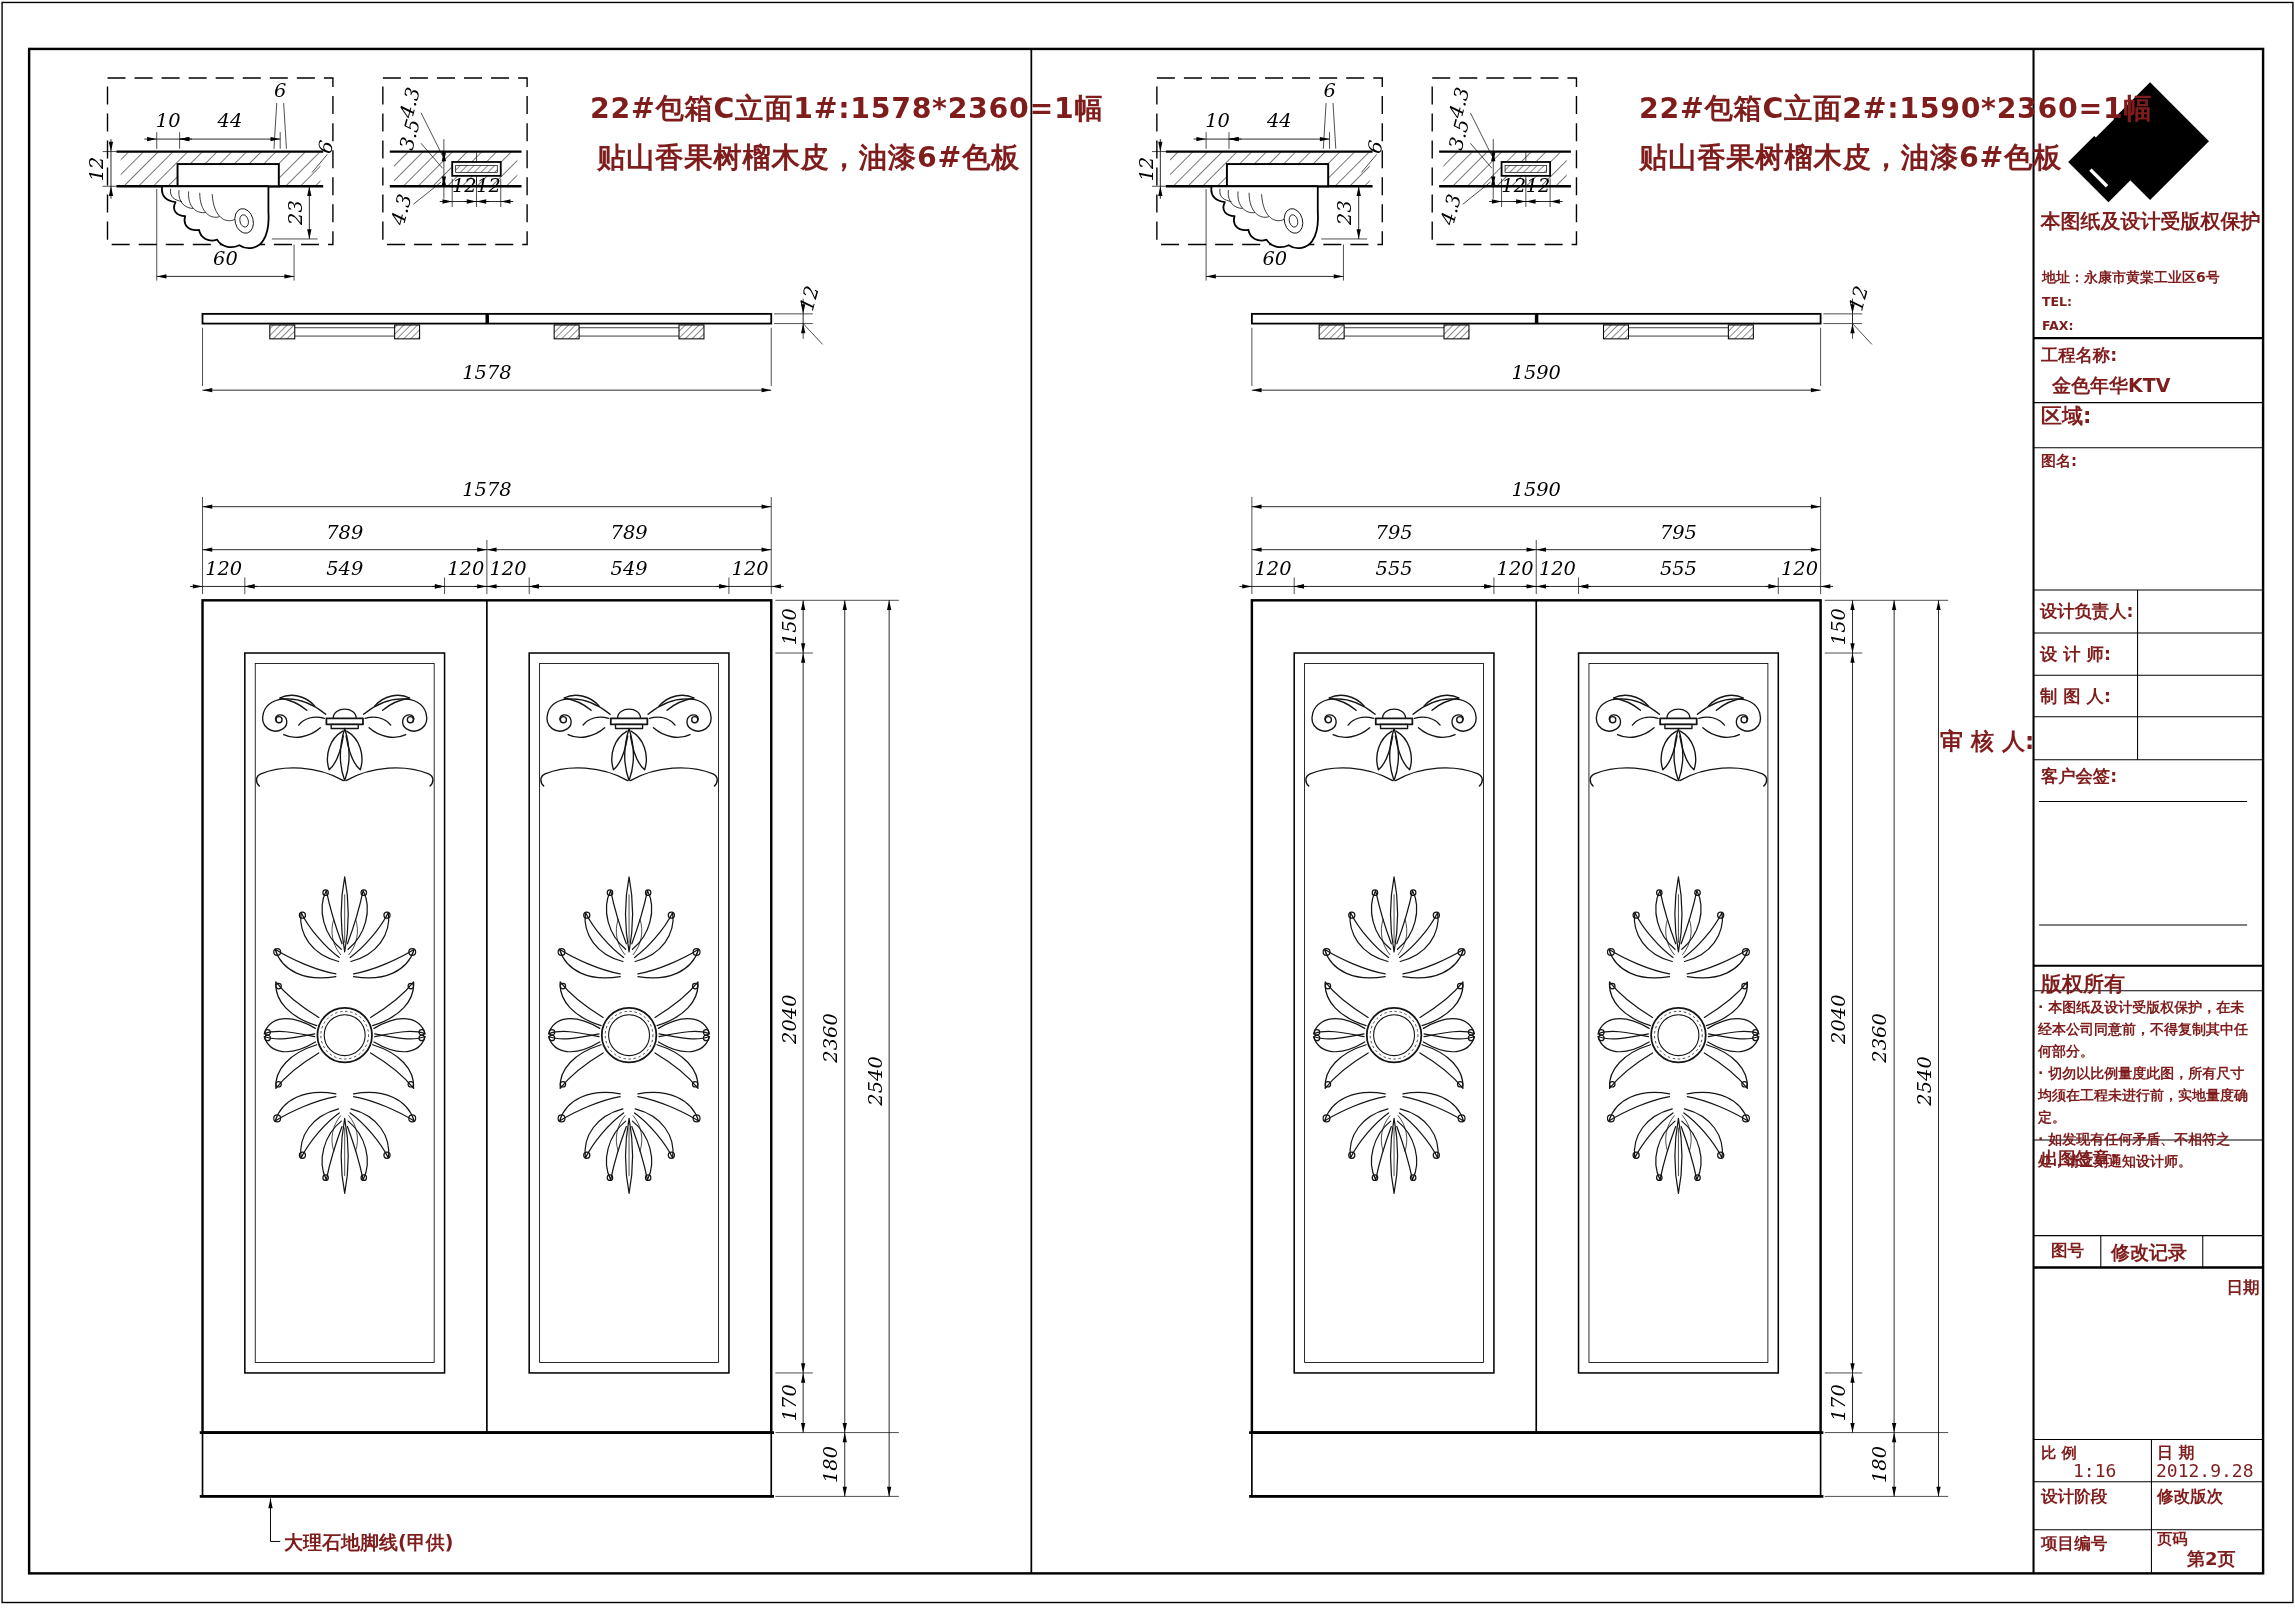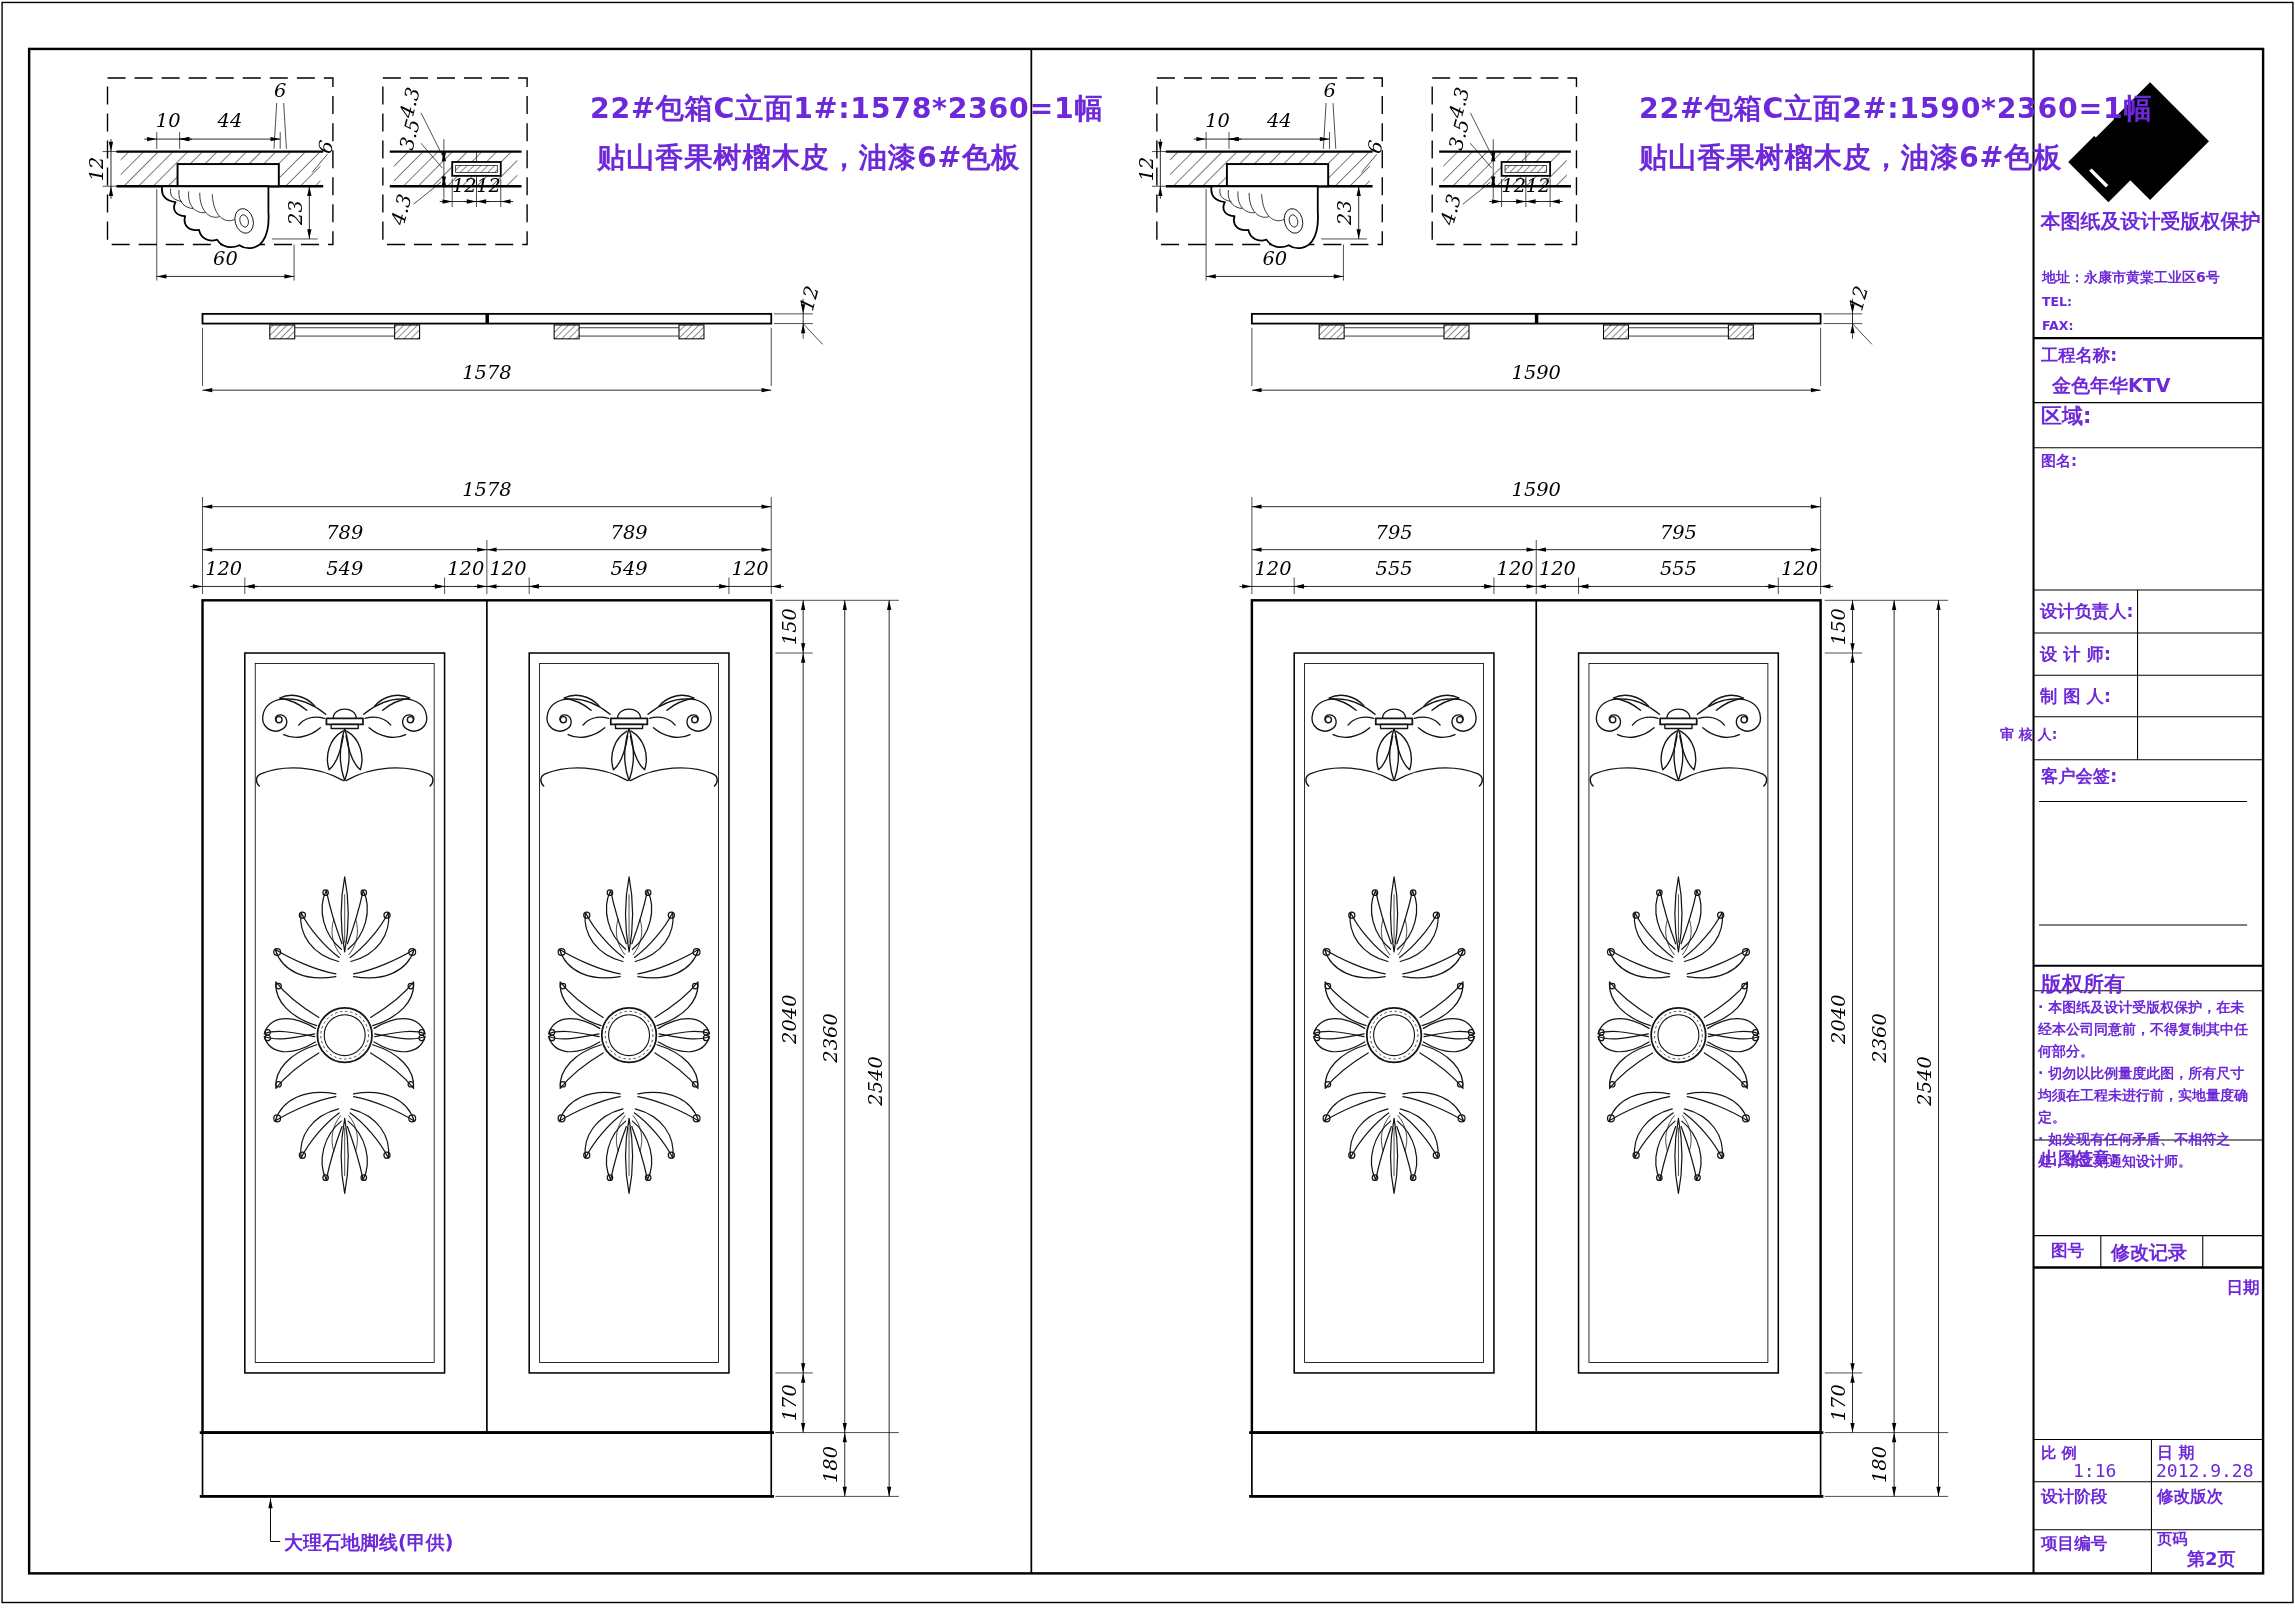--- a/index.html
+++ b/index.html
@@ -1,19 +1,19 @@
 <!DOCTYPE html>
 <html style="font-size:11px"><head>
 <meta charset="utf-8">
 <style>
   html,body{margin:0;padding:0;background:#fff;}
   #sheet{position:relative;width:2295px;height:1623px;background:#ffffff;overflow:hidden;
          font-family:"DejaVu Sans",sans-serif;color:#000;}
   #linework{position:absolute;left:0;top:0;}
-  .t{position:absolute;white-space:nowrap;color:#6d28d9;font-family:"DejaVu Sans",sans-serif;}
+  .t{position:absolute;white-space:nowrap;color:#7f1d1d;font-family:"DejaVu Sans",sans-serif;}
   .b{font-weight:bold;}
   .ctr{text-align:center;}
   .title{font-size:28.4px;font-weight:bold;text-align:center;letter-spacing:0.7px;}
   .pre{white-space:pre-line;}
   .mono{font-family:"DejaVu Sans Mono",monospace;}
 </style>
 </head>
 <body>
 
 <div id="sheet">
@@ -535,21 +535,21 @@
     <div class="t b" style="left:2042px;top:318px;font-size:12.5px">FAX:</div>
 
     <div class="t b" style="left:2041px;top:343px;font-size:17.3px">工程名称:</div>
     <div class="t b" style="left:2052px;top:373px;font-size:19px">金色年华KTV</div>
     <div class="t b" style="left:2041px;top:402px;font-size:21px">区域:</div>
     <div class="t b" style="left:2041px;top:452px;font-size:15px">图名:</div>
 
     <div class="t b" style="left:2040px;top:599px;font-size:17.3px">设计负责人:</div>
     <div class="t b" style="left:2040px;top:642px;font-size:17.3px">设 计 师:</div>
     <div class="t b" style="left:2040px;top:684px;font-size:17.3px">制 图 人:</div>
-    <div class="t b" style="left:2000px;top:726px;font-size:14px">审 核 人:</div>
+    <div class="t b" style="left:1940px;top:726px;font-size:23px">审 核 人:</div>
 
     <div class="t b" style="left:2041px;top:764px;font-size:17.3px">客户会签:</div>
 
     <div class="t b" style="left:2041px;top:970px;font-size:21px">版权所有</div>
     <div class="t b pre" style="left:2038px;top:996px;width:223px;font-size:14px;line-height:22px;white-space:pre-line">· 本图纸及设计受版权保护，在未
 经本公司同意前，不得复制其中任
 何部分。
 · 切勿以比例量度此图，所有尺寸
 均须在工程未进行前，实地量度确
 定。

